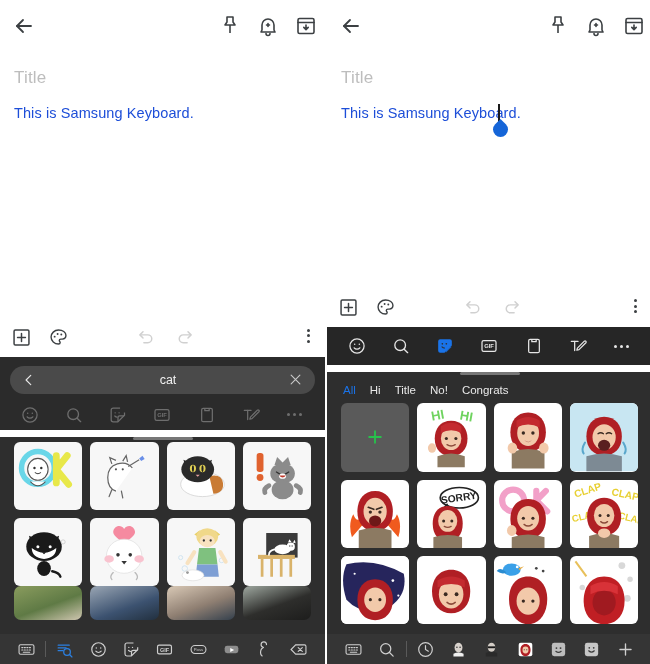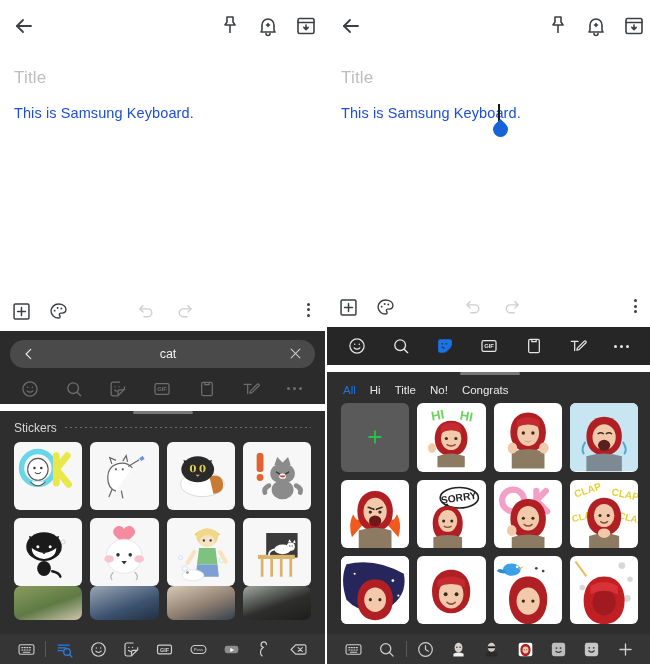--- a/index.html
+++ b/index.html
@@ -313,24 +313,20 @@
                 <i></i>
                 <i></i>
                 <i></i>
               </div>
           </div>
         </div>
 
         <div class="kb-body">
           <div class="grab"></div>
 
-          <div class="sec-head">
-            <span class="sec-title">Stickers</span>
-            <span class="sec-dash"></span>
-          </div>
 
           <div class="sticker-grid">
             <div class="cell">
               <svg viewBox="0 0 100 100">
                   <circle cx="35" cy="38" r="24" fill="none" stroke="#69d6e8" stroke-width="8"></circle>
                   <ellipse cx="35" cy="40" rx="15" ry="16" fill="#fff" stroke="#555" stroke-width="1.6"></ellipse>
                   <circle cx="30" cy="38" r="1.8" fill="#333"></circle>
                   <circle cx="40" cy="38" r="1.8" fill="#333"></circle>
                   <path d="M31 45q4 3 8 0" stroke="#333" stroke-width="1.5" fill="none" stroke-linecap="round"></path>
                   <path d="M24 58q11 12 22 0" fill="#fff" stroke="#555" stroke-width="1.6"></path>

